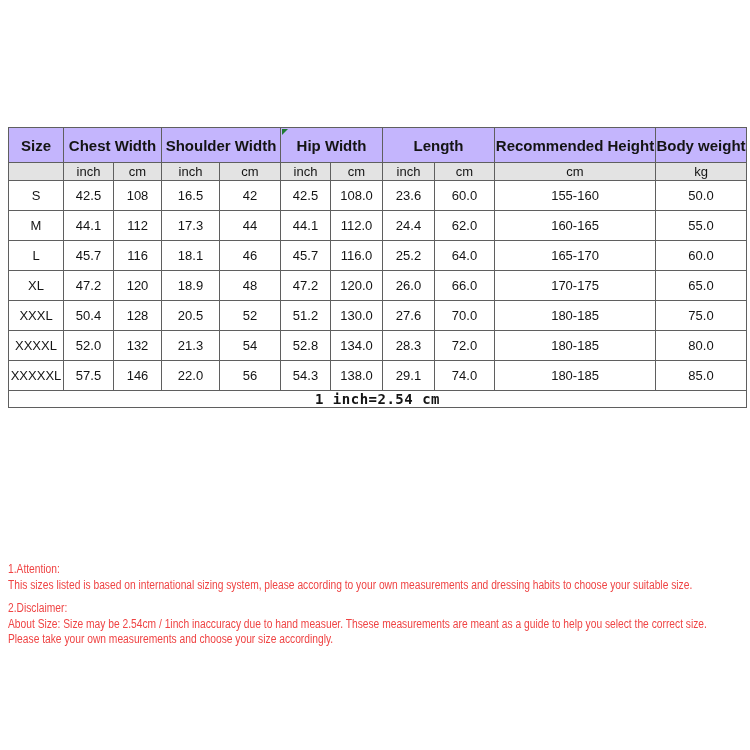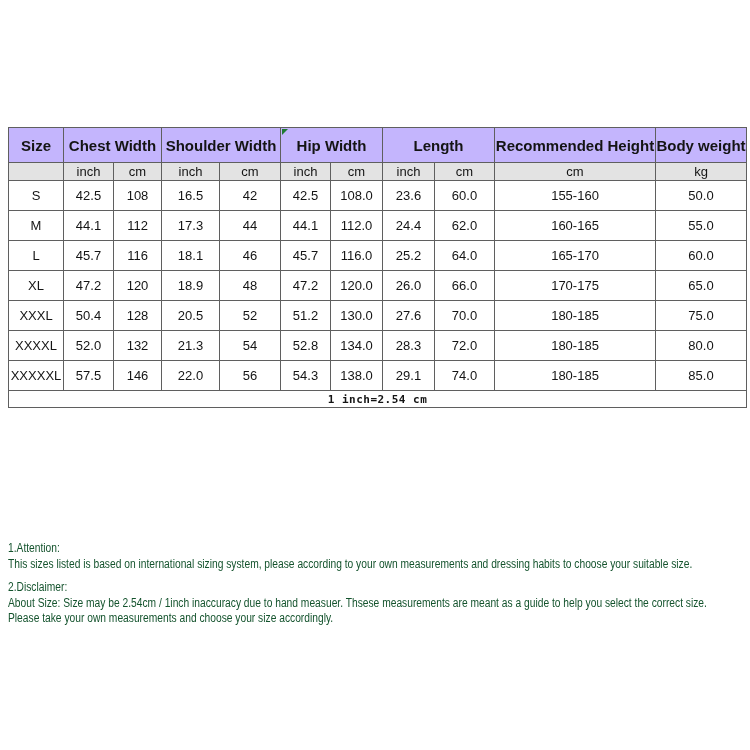--- a/index.html
+++ b/index.html
@@ -37,41 +37,41 @@
     height: 18px;
   }
   tbody.data-body td {
     background: #ffffff;
     font-size: 13px;
     height: 30px;
   }
   tfoot td {
     background: #ffffff;
     font-family: "DejaVu Sans Mono", monospace;
-    font-size: 11px;
+    font-size: 14px;
     font-weight: bold;
     height: 17px;
     letter-spacing: 0.5px;
   }
   .corner-marker {
     position: absolute;
     left: 1px; top: 1px;
     width: 0; height: 0;
     border-top: 6px solid #1f7a33;
     border-right: 6px solid transparent;
   }
 
   
   .notes {
     position: absolute;
-    left: 8px; top: 541px;
+    left: 8px; top: 562px;
     width: 740px;
     font-size: 12.5px;
     line-height: 15.5px;
-    color: #14532d;
+    color: #ef4444;
   }
   .notes .block { margin-bottom: 8px; }
   .notes .line {
     white-space: nowrap;
     transform: scaleX(0.82);
     transform-origin: left center;
   }
 </style>
 </head>
 <body>

